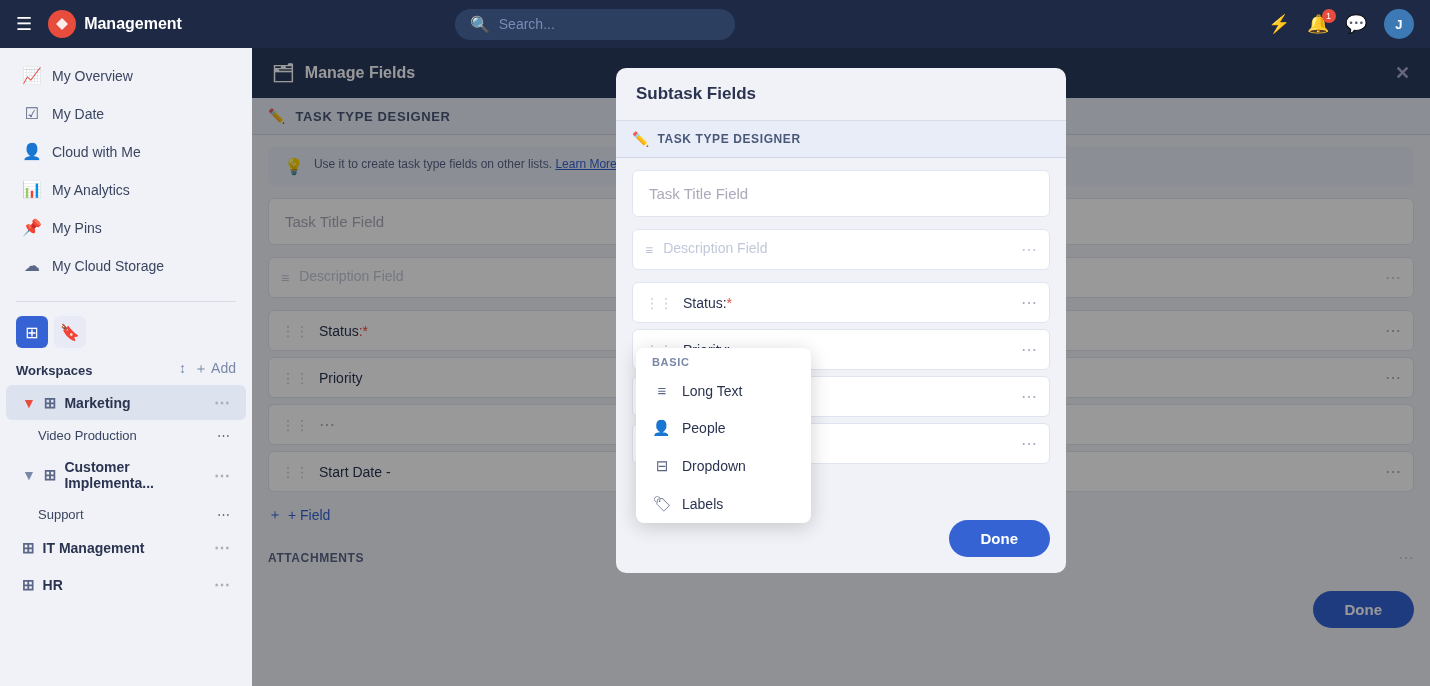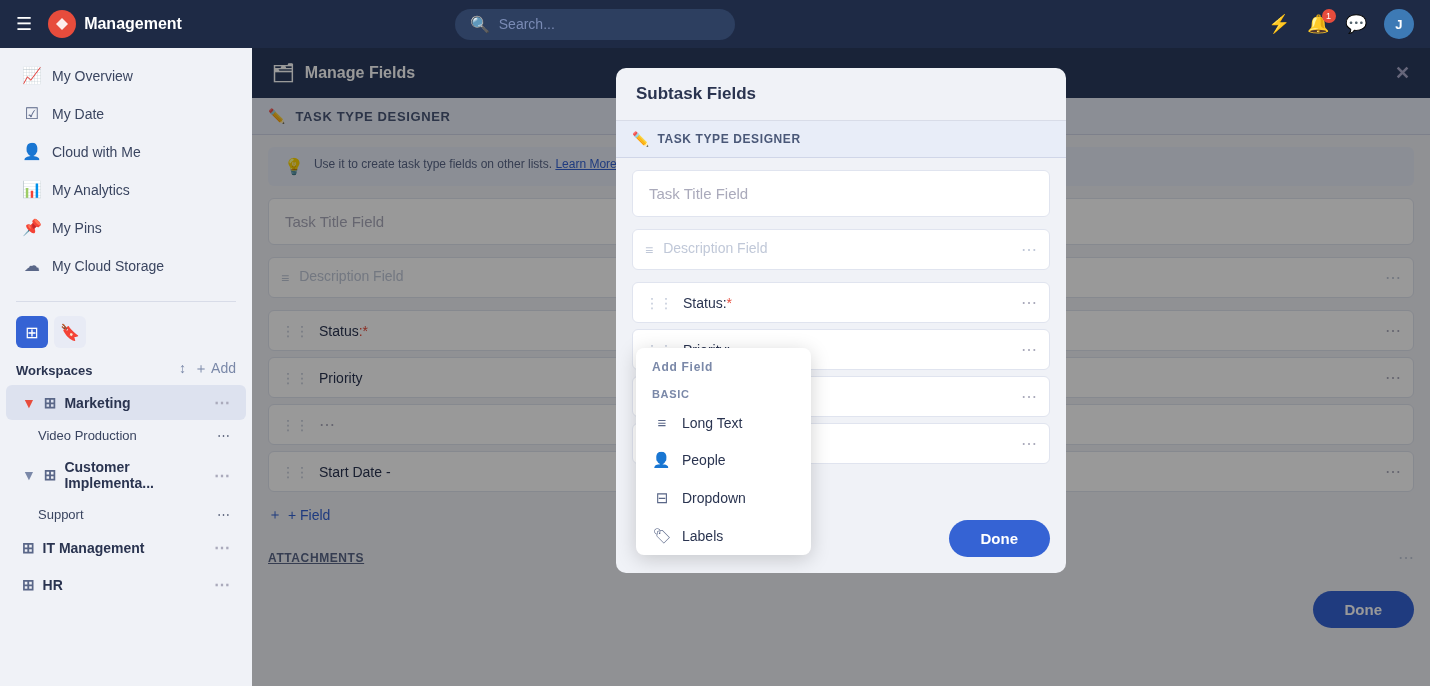--- a/index.html
+++ b/index.html
@@ -107,21 +107,21 @@
 
     
     .add-field-btn {
       display: flex; align-items: center; gap: 6px; padding: 8px 16px;
       color: #3563d4; font-size: 14px; cursor: pointer;
     }
 
     
     .attachments-section { padding: 0 16px; margin-top: 8px; }
     .attachments-header { display: flex; align-items: center; justify-content: space-between; padding: 8px 0; }
-    .attachments-label { font-size: 12px; font-weight: 700; color: #5a6788; text-transform: uppercase; letter-spacing: 0.05em; text-decoration: underline; }
+    .attachments-label { font-size: 12px; font-weight: 700; color: #5a6788; text-transform: uppercase; letter-spacing: 0.05em; }
 
     
     .mf-footer { padding: 16px; display: flex; justify-content: flex-end; background: #f0f2f7; }
     .done-btn {
       background: #3563d4; color: white; border: none; border-radius: 20px;
       padding: 10px 32px; font-size: 15px; font-weight: 600; cursor: pointer;
     }
 
     
     .modal-overlay {
@@ -422,21 +422,20 @@
           </div>
         </div>
 
         <div style="display:flex;align-items:center;gap:6px;padding:8px 20px;color:#3563d4;font-size:14px;cursor:pointer;">
           <span>＋</span>
           <span>Field</span>
           <span style="color:#3563d4;font-size:12px;margin-left:2px;">▾</span>
         </div>
 
         <div class="add-field-dropdown">
-          <div class="afd-header">Add Field</div>
           <div class="afd-section-label">BASIC</div>
 
           <div class="afd-item">
             <span class="afd-icon">≡</span>
             <span>Long Text</span>
           </div>
           <div class="afd-item">
             <span class="afd-icon">👤</span>
             <span>People</span>
           </div>

